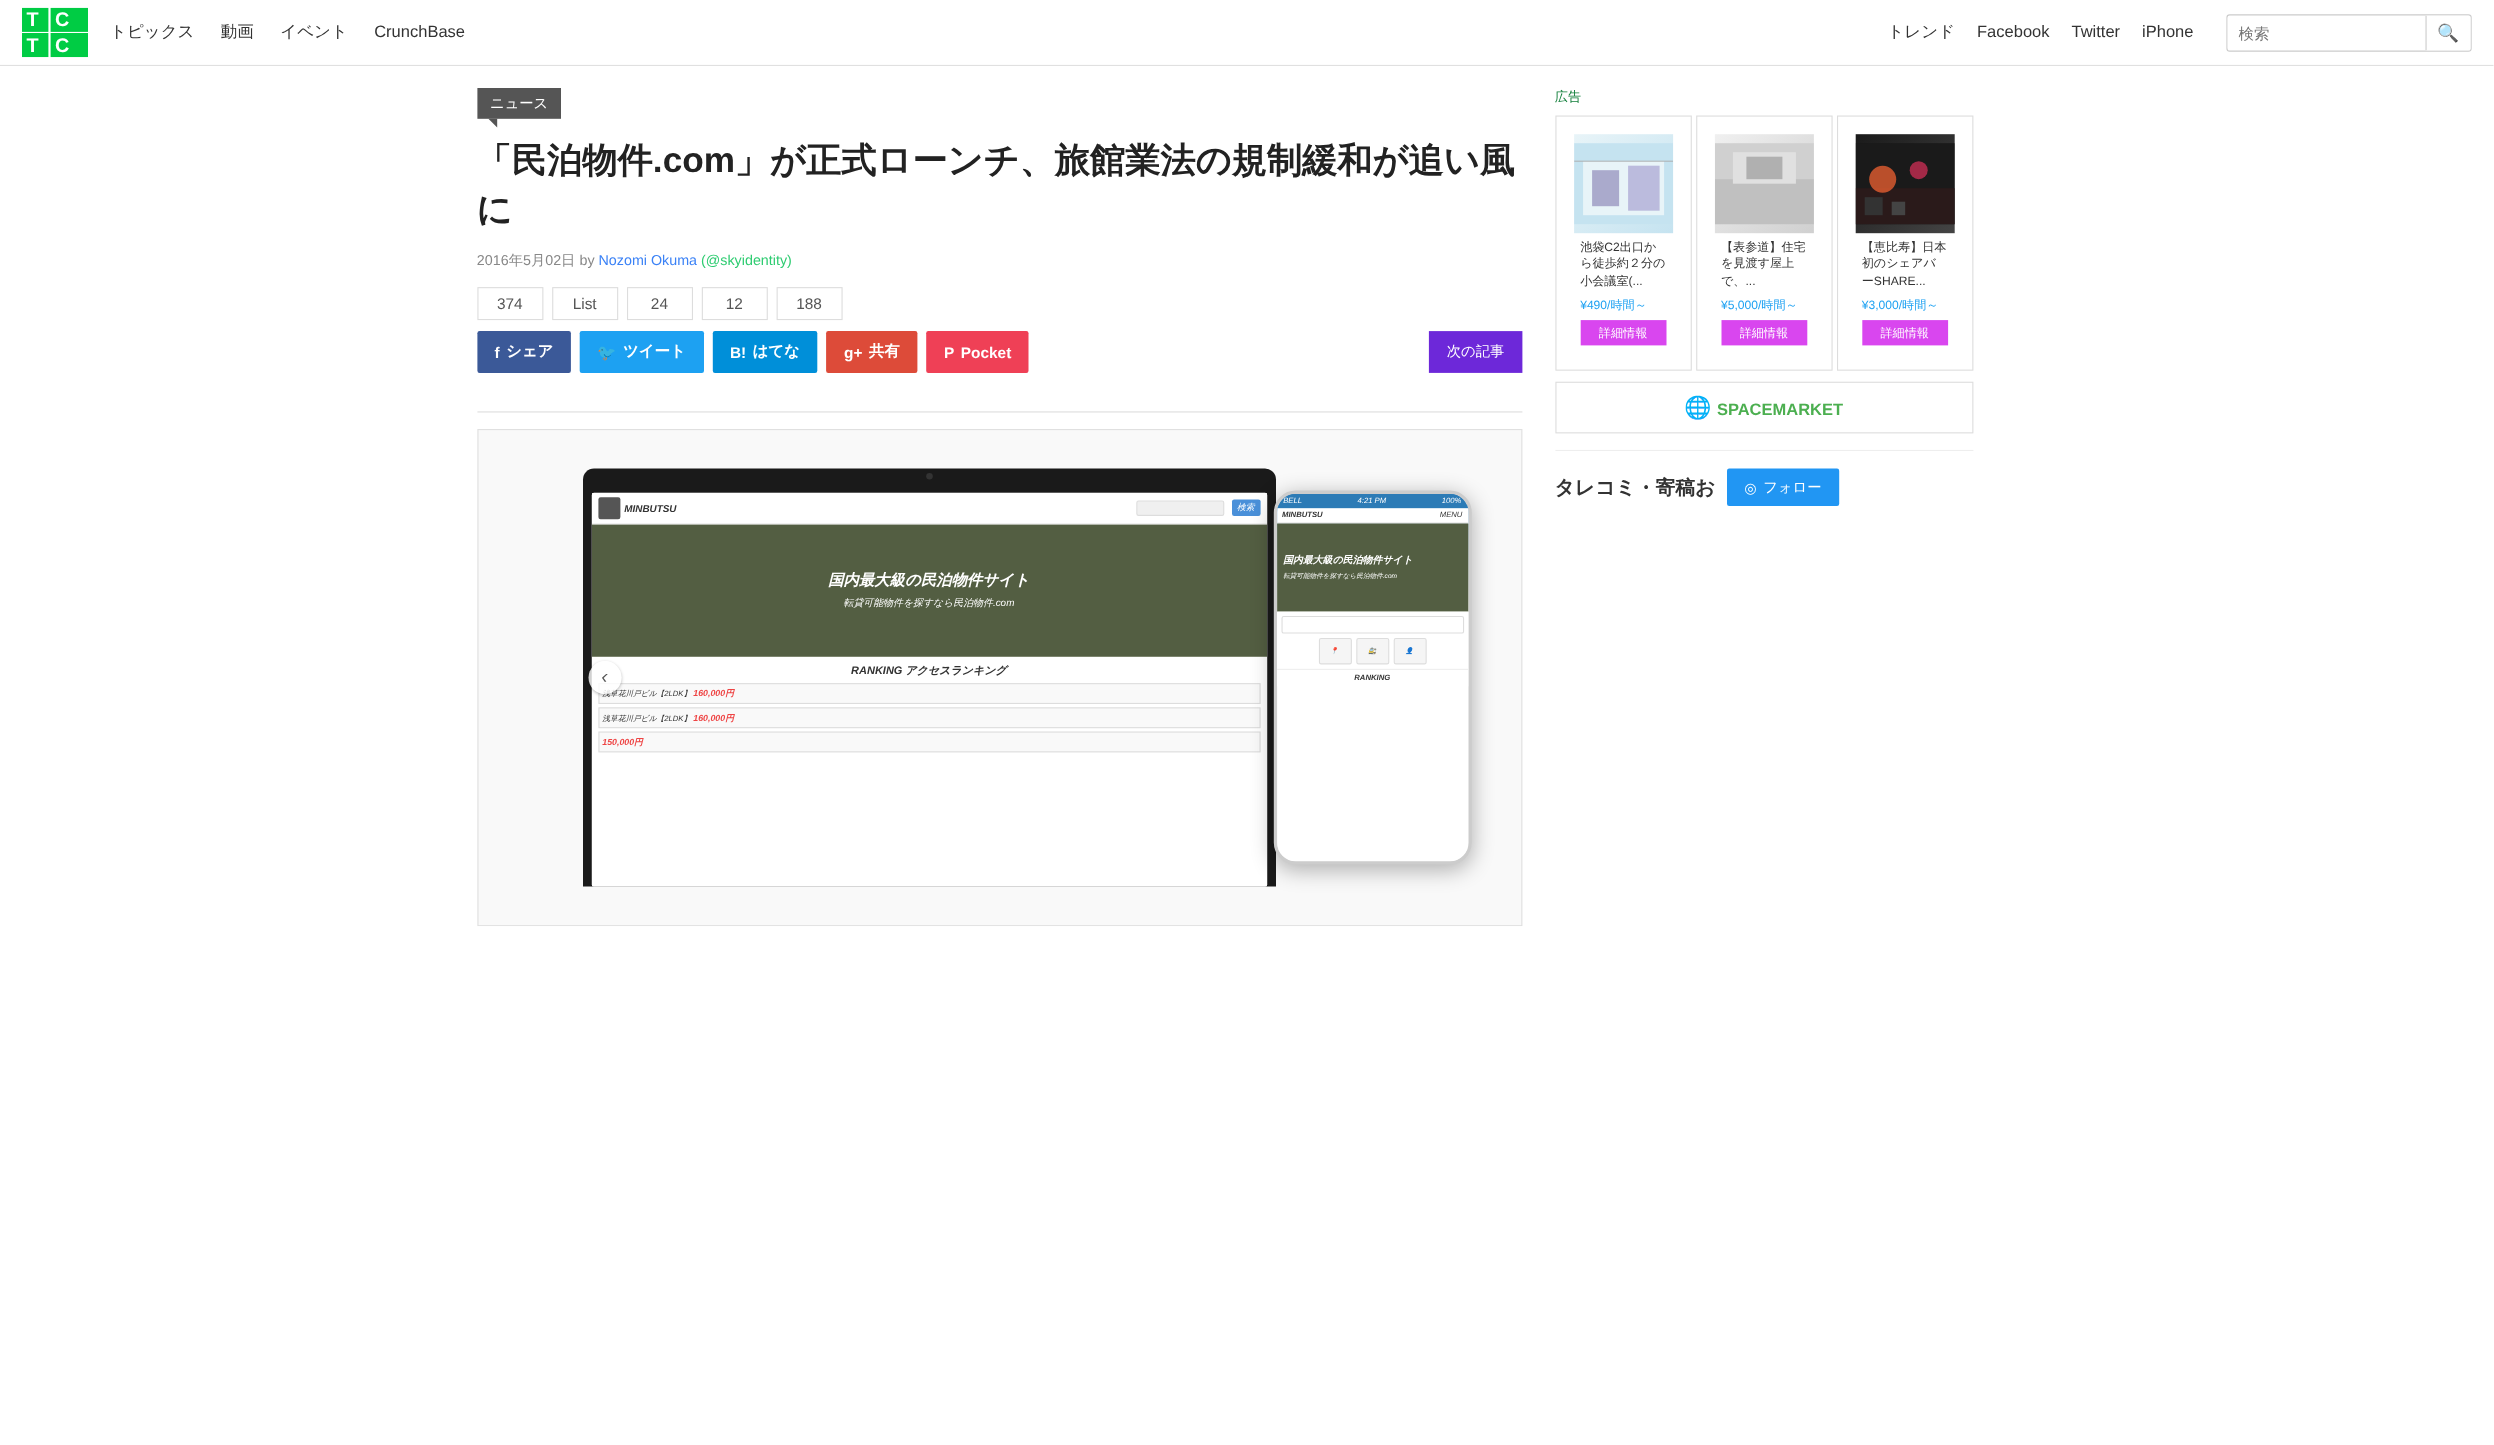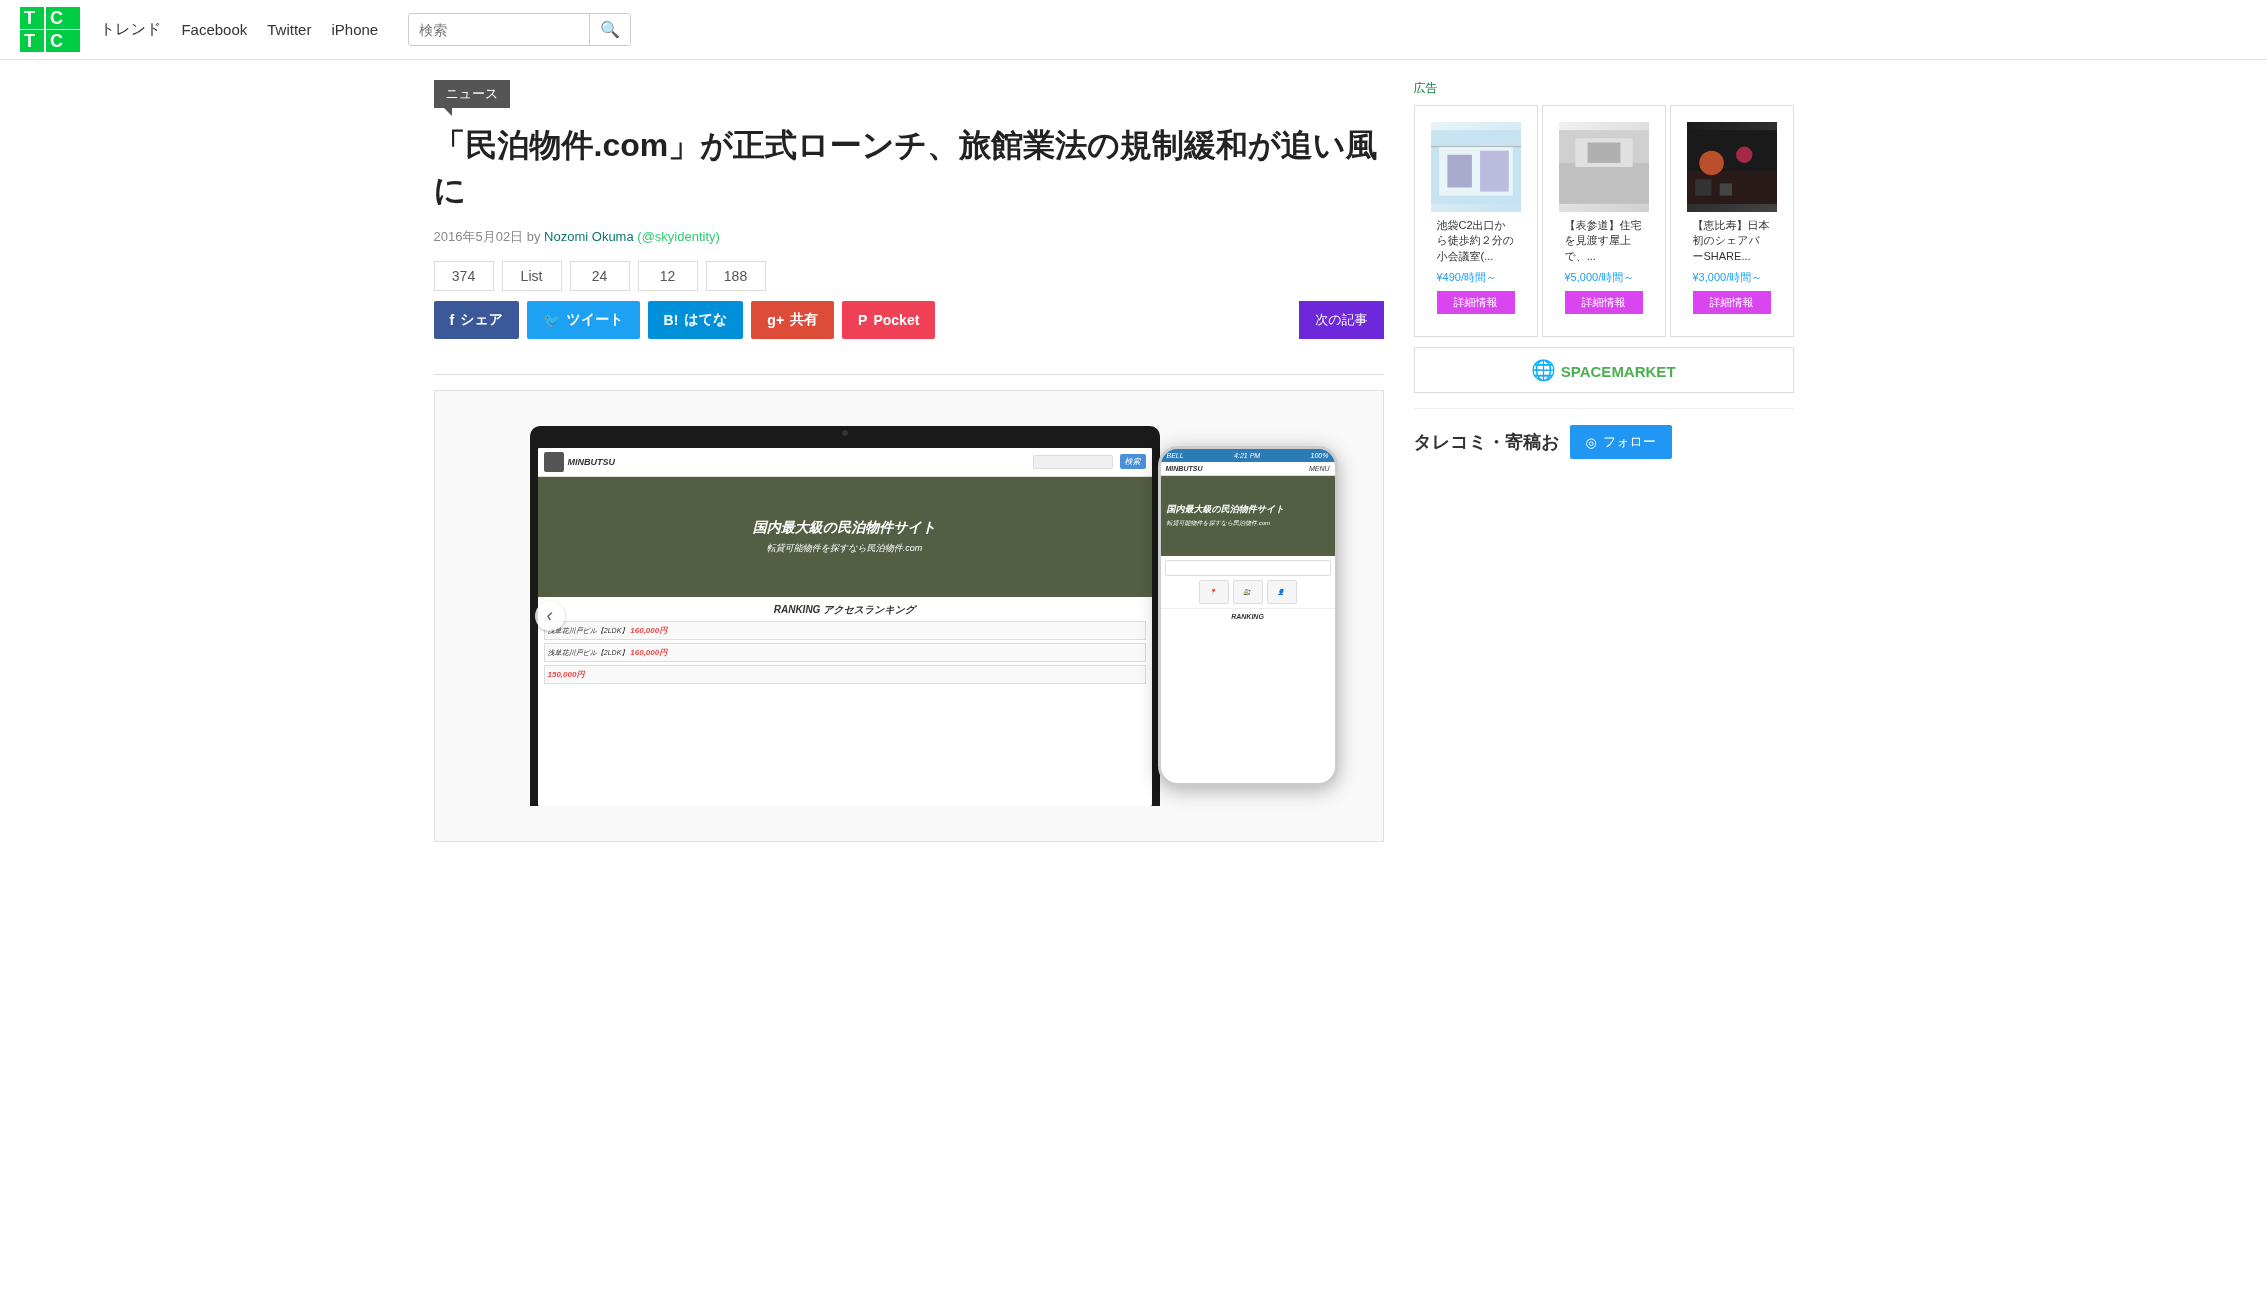--- a/index.html
+++ b/index.html
@@ -122,21 +122,21 @@
       color: #222;
     }
 
     
     #article-meta {
       font-size: 13px;
       color: #888;
       margin-bottom: 15px;
     }
     #author-name {
-      color: #0f766e;
+      color: #3b82f6;
       text-decoration: none;
     }
     #author-handle {
       color: #2ecc71;
     }
 
     
     #share-counts {
       display: flex;
       gap: 8px;
@@ -439,20 +439,26 @@
 
       <rect x="26" y="0" width="34" height="22" fill="#00cc44"></rect>
       <rect x="26" y="23" width="34" height="22" fill="#00cc44"></rect>
       <text x="4" y="17" font-size="18" font-weight="900" fill="#fff" font-family="Arial">T</text>
       <text x="30" y="17" font-size="18" font-weight="900" fill="#fff" font-family="Arial">C</text>
       <text x="4" y="40" font-size="18" font-weight="900" fill="#fff" font-family="Arial">T</text>
       <text x="30" y="40" font-size="18" font-weight="900" fill="#fff" font-family="Arial">C</text>
     </svg>
   </div>
 
+  <nav id="nav-main">
+    <a class="nav-item">トピックス</a>
+    <a class="nav-item">動画</a>
+    <a class="nav-item">イベント</a>
+    <a class="nav-item">CrunchBase</a>
+  </nav>
 
   <nav id="nav-right">
     <a class="nav-item-right">トレンド</a>
     <a class="nav-item-right">Facebook</a>
     <a class="nav-item-right">Twitter</a>
     <a class="nav-item-right">iPhone</a>
     <div id="search-area">
       <input type="text" id="search-input" placeholder="検索" style="">
       <button id="search-button">🔍</button>
     </div>

